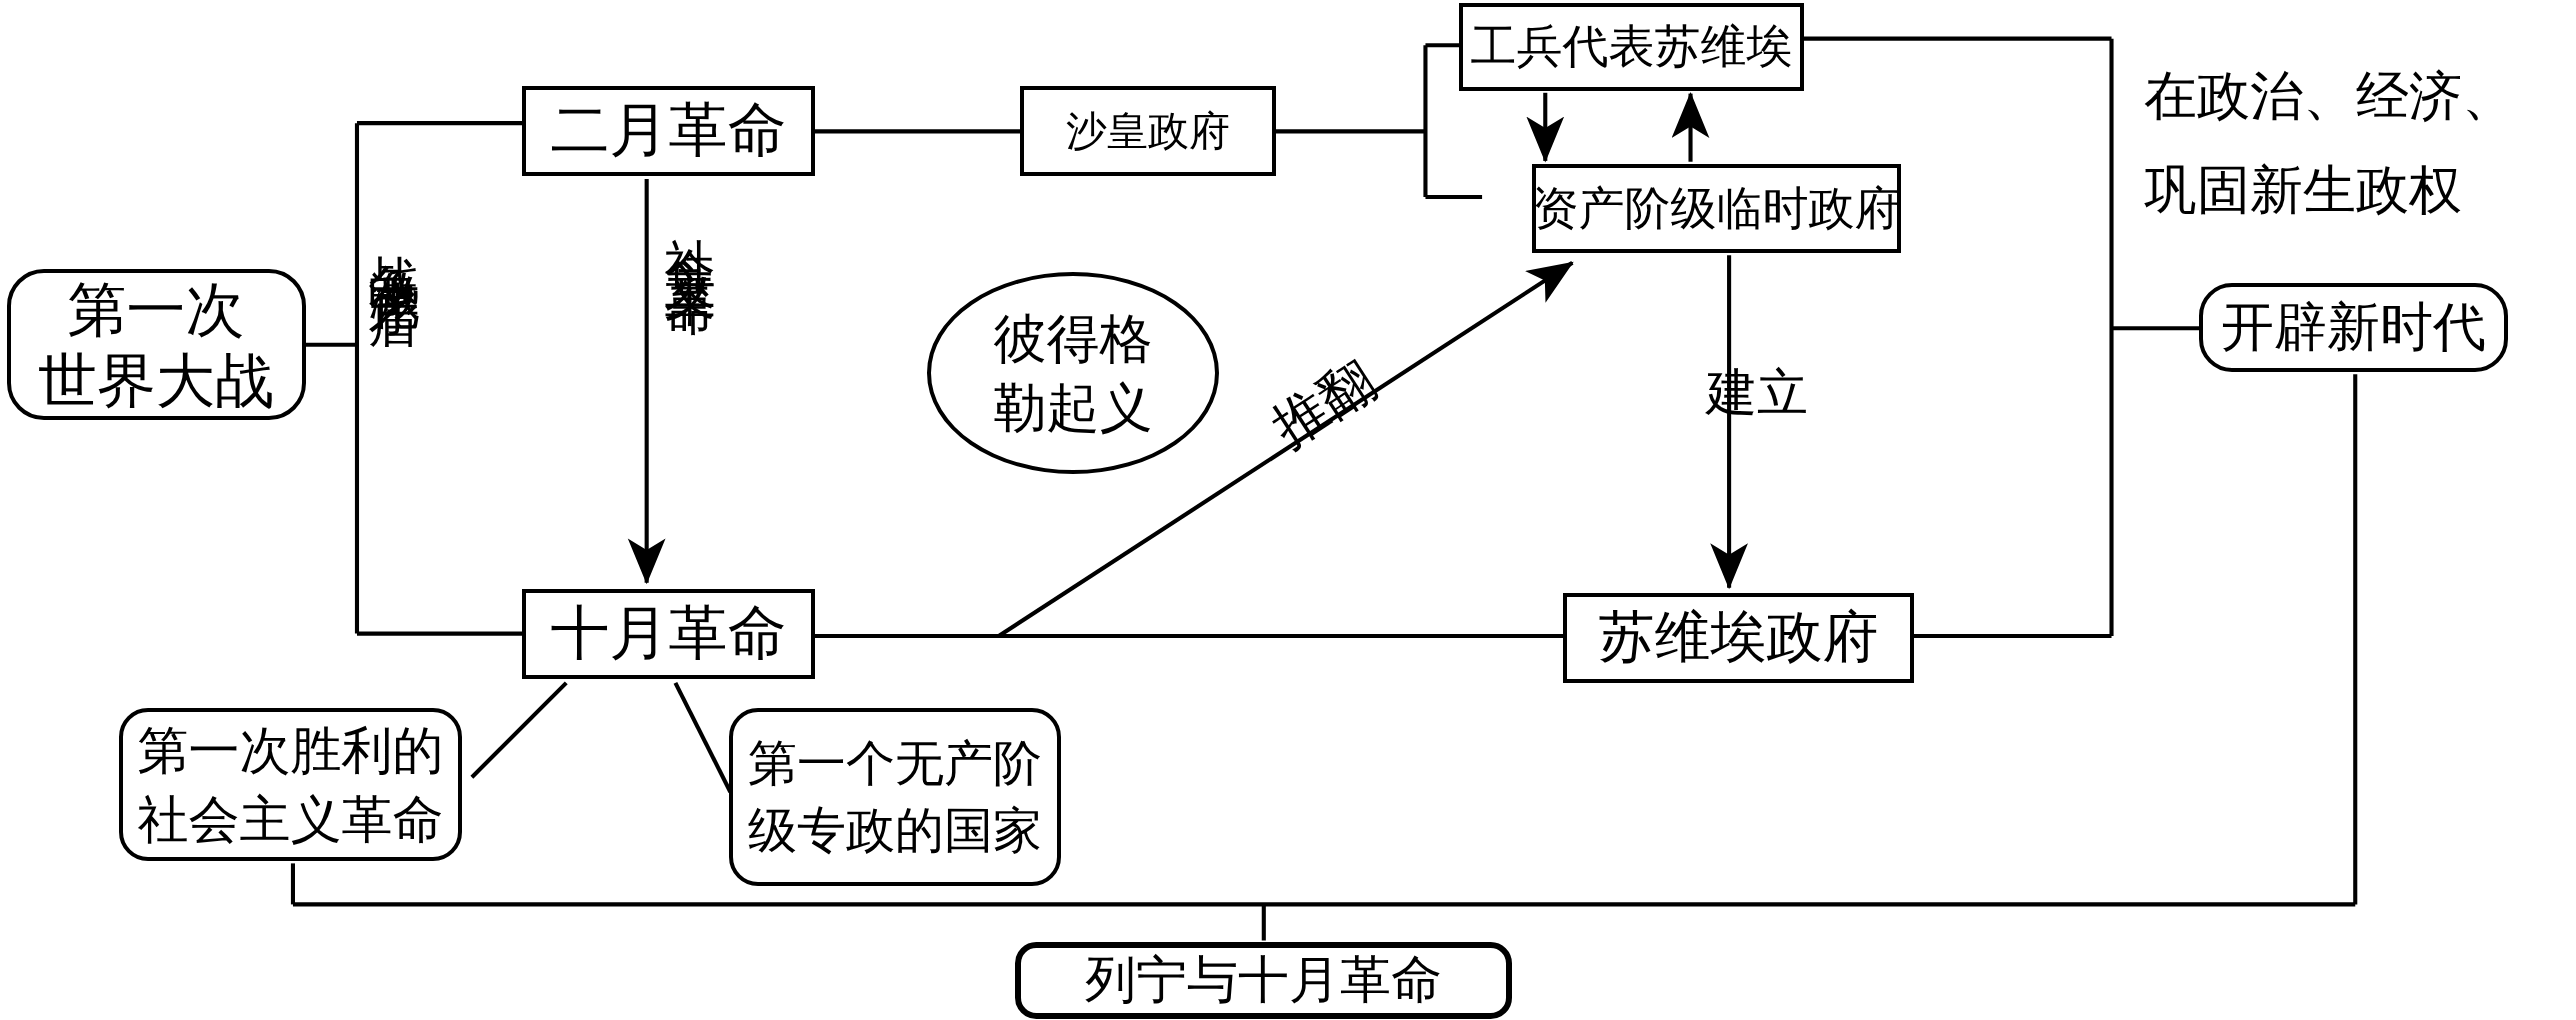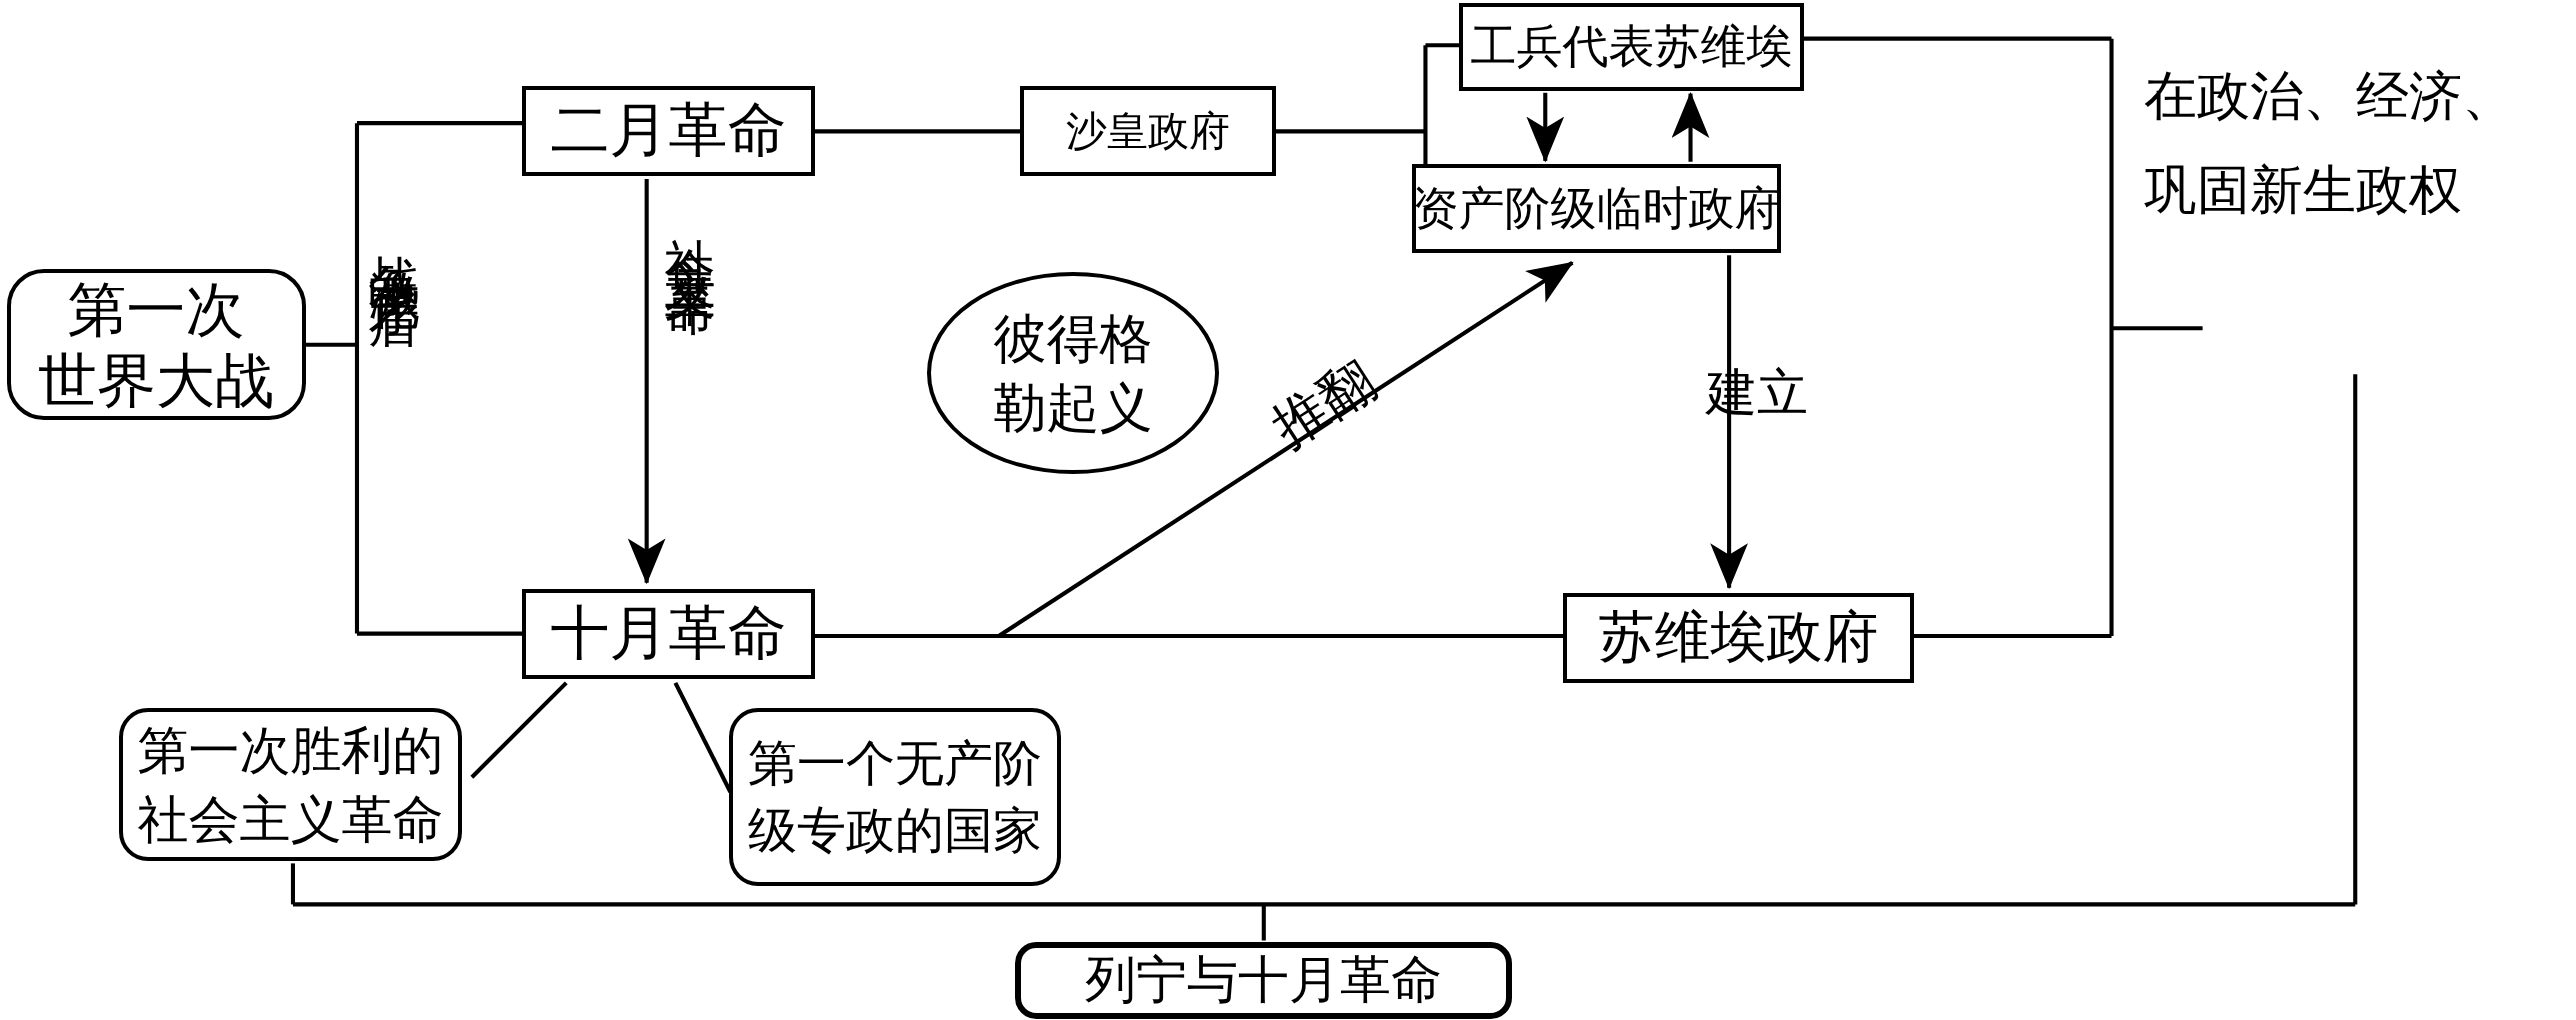--- a/index.html
+++ b/index.html
@@ -83,29 +83,32 @@
   </div>
 
   <div class="node" style="left:1020px;top:86px;width:256px;height:90px;font-size:41px;">
     <span>沙皇政府</span>
   </div>
 
   <div class="node" style="left:1459px;top:2.5px;width:345px;height:88px;font-size:46px;">
     <span>工兵代表苏维埃</span>
   </div>
 
-  <div class="node" style="left:1412px;top:164px;width:369px;height:89px;font-size:46px;">
+  <div class="node" style="left:1532px;top:164px;width:369px;height:89px;font-size:46px;">
     <span>资产阶级临时政府</span>
   </div>
 
   <div class="node ellipse" style="left:927px;top:272px;width:292px;height:202px;font-size:53px;line-height:69px;">
     <span class="ln">彼得格</span>
     <span class="ln">勒起义</span>
   </div>
 
+  <div class="node rounded" style="left:2199px;top:283px;width:309px;height:89px;font-size:53px;border-radius:33px;">
+    <span>开辟新时代</span>
+  </div>
 
   <div class="node" style="left:522px;top:589px;width:293px;height:90px;font-size:59px;">
     <span>十月革命</span>
   </div>
 
   <div class="node" style="left:1563px;top:593px;width:351px;height:90px;font-size:56px;">
     <span>苏维埃政府</span>
   </div>
 
   <div class="node rounded" style="left:119px;top:708px;width:343px;height:153px;font-size:51px;line-height:69px;border-radius:29px;">

